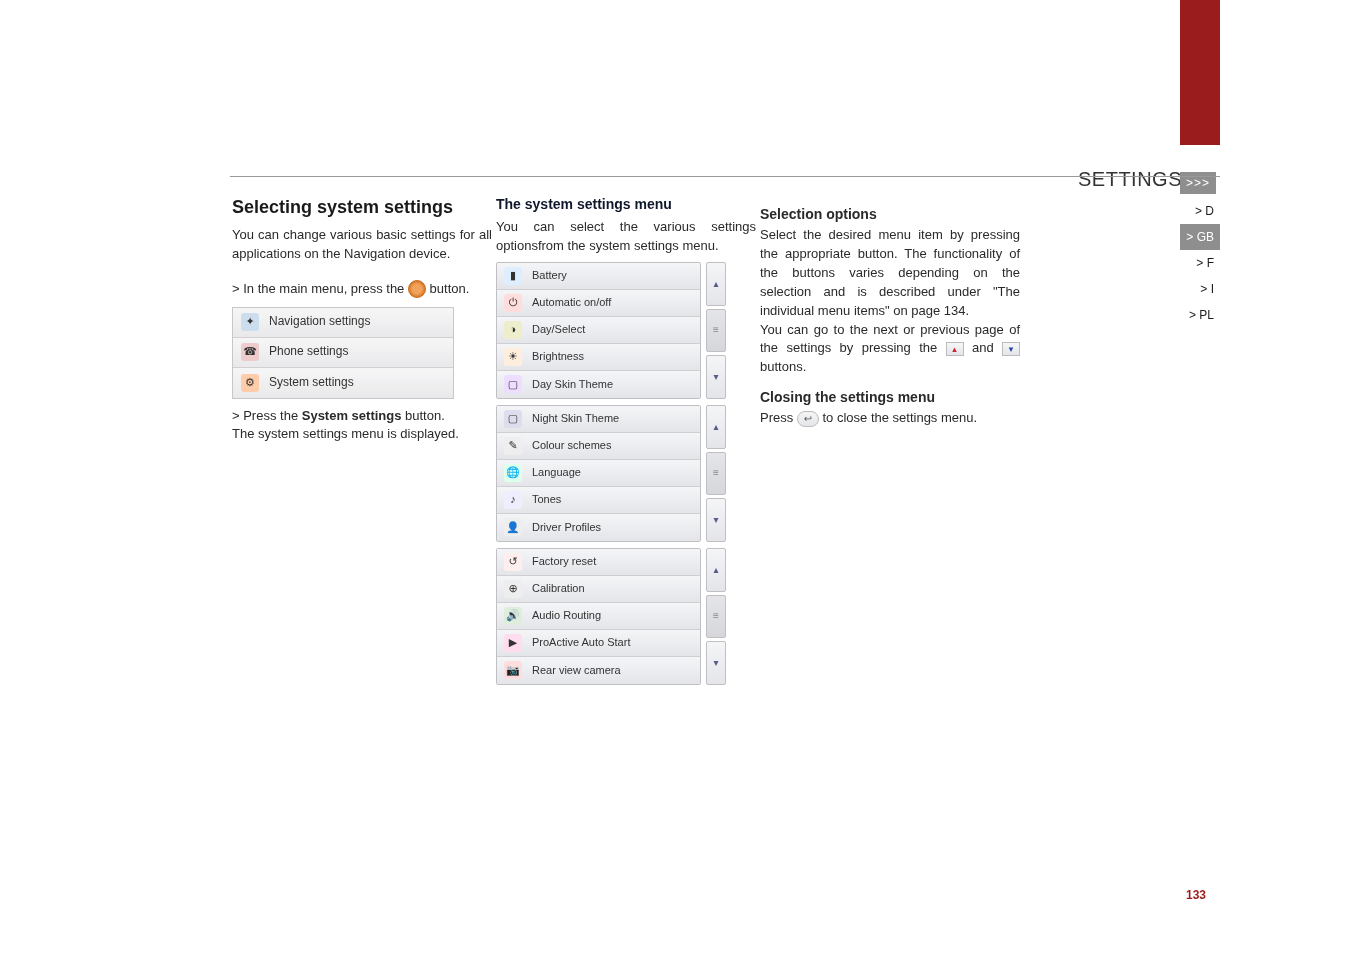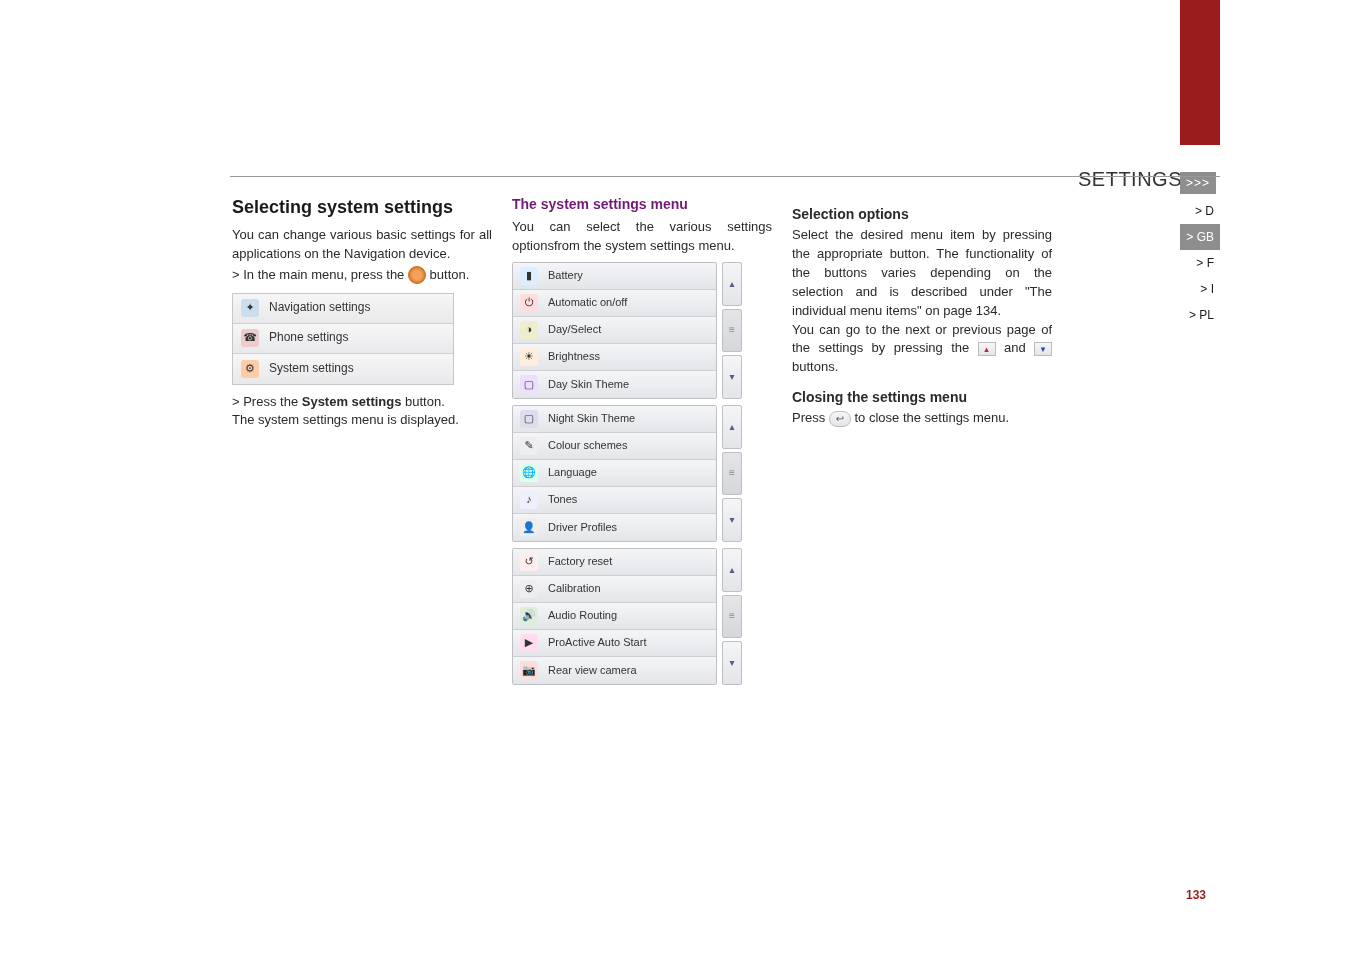--- a/index.html
+++ b/index.html
@@ -65,39 +65,39 @@
     .sidebar-item.active {
       background: #8e8e8e;
       color: #fff;
     }
     .content {
       position: absolute;
       top: 194px;
       left: 232px;
       width: 820px;
       display: flex;
-      gap: 20px;
+      gap: 4px;
     }
     .col {
       width: 260px;
       font-size: 13px;
       line-height: 1.45;
       color: #2a2a2a;
     }
     .col h2 {
       font-size: 18px;
       font-weight: bold;
       margin-bottom: 6px;
       color: #1a1a1a;
     }
     .col h3 {
       font-size: 14px;
       font-weight: bold;
       margin-bottom: 4px;
-      color: #701a75;
+      color: #0f172a;
     }
     .col h4 {
       font-size: 14px;
       font-weight: bold;
       margin-top: 10px;
       margin-bottom: 2px;
     }
     .col p { text-align: justify; }
     .menu-list {
       width: 222px;
@@ -243,21 +243,21 @@
     <div class="sidebar-item">&gt; F</div>
     <div class="sidebar-item">&gt; I</div>
     <div class="sidebar-item">&gt; PL</div>
   </div>
 
   <div class="content">
 
     <div class="col">
       <h2>Selecting system settings</h2>
       <p>You can change various basic settings for all applications on the Navigation device.</p>
-      <p style="margin-top:2px">
+      <p style="margin-top:16px">
         <span>&gt; In the main menu, press the </span>
         <span class="gear-icon"></span>
         <span> button.</span>
       </p>
 
       <div class="menu-list">
         <div class="menu-row">
           <span class="menu-icon" style="background:#cde">✦</span>
           <span>Navigation settings</span>
         </div>

